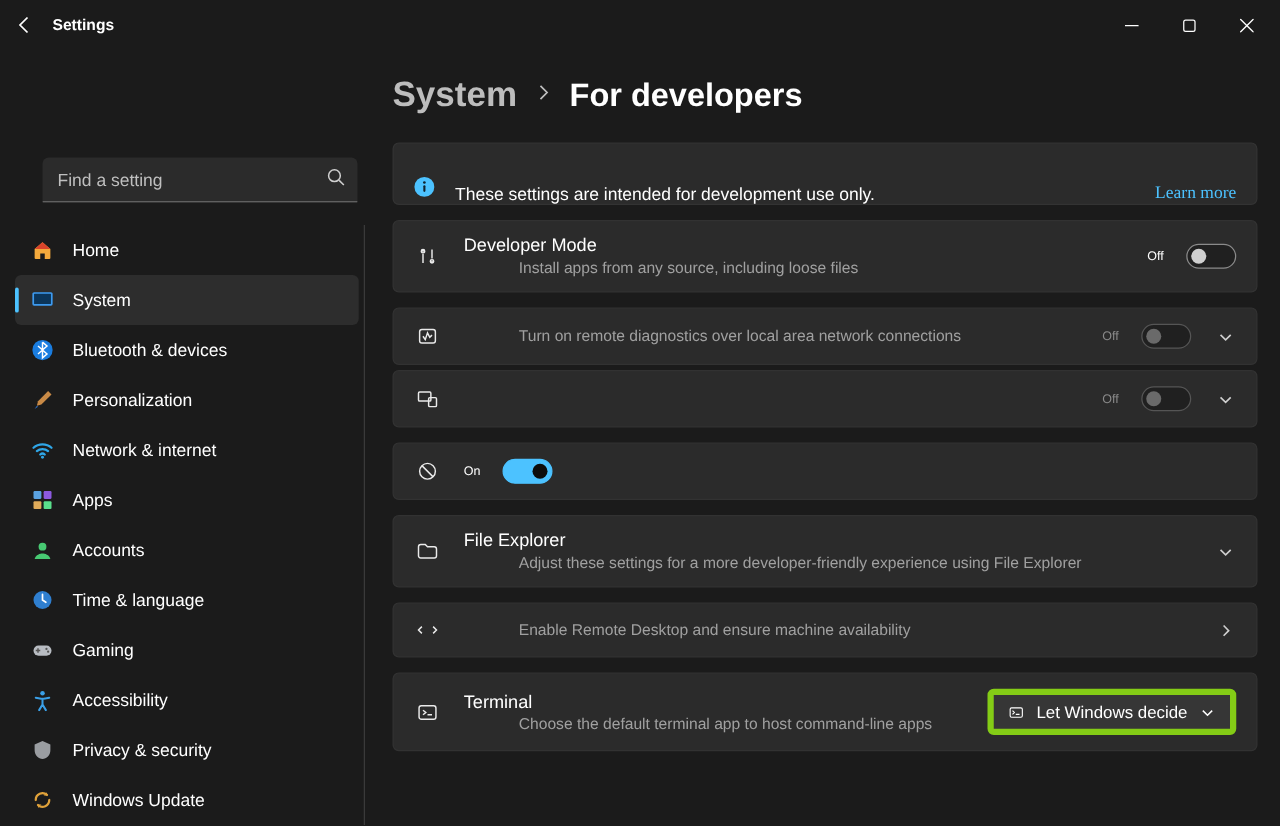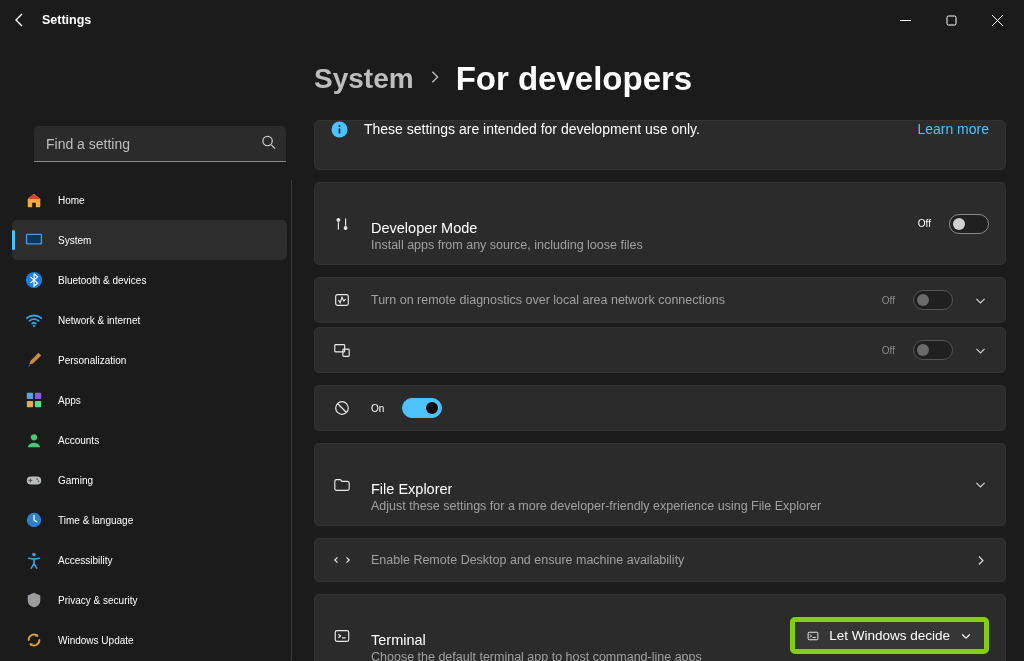--- a/index.html
+++ b/index.html
@@ -59,73 +59,73 @@
     position:absolute; right:10px; top:50%; transform:translateY(-50%);
     color:#cfcfcf;
   }
 
   .nav { display:flex; flex-direction:column; border-right: 1px solid #3a3a3a; padding-right:4px; overflow:hidden; }
   .nav-item {
     display:flex; align-items:center; gap:14px;
     height:40px;
     padding: 0 10px 0 12px;
     border-radius:5px;
-    font-size:10px;
+    font-size:14px;
     color:#fff;
     position:relative;
     cursor:pointer;
   }
   .nav-item.active { background:#2d2d2d; }
   .nav-item.active::before {
     content:"";
     position:absolute; left:0; top:10px; bottom:10px;
     width:3px; background:#4cc2ff; border-radius:2px;
   }
   .nav-icon { width:20px; height:20px; display:flex; align-items:center; justify-content:center; font-size:15px; }
 
   
   .main { flex:1; padding: 0 18px 0 10px; overflow:auto; }
   .breadcrumb {
     display:flex; align-items:center; gap:14px;
     margin: 20px 0 22px 0;
   }
   .bc-parent { font-size:28px; font-weight:600; color:#bdbdbd; }
   .bc-chev { color:#bdbdbd; }
-  .bc-current { font-size:33px; font-weight:600; color:#ffffff; }
+  .bc-current { font-size:26px; font-weight:600; color:#ffffff; }
 
   .banner {
     background:#2b2b2b;
     border:1px solid #333;
     border-radius:5px;
     height:50px;
-    display:flex; align-items:flex-start;
+    display:flex; align-items:flex-end;
     padding:0 16px;
     gap:16px;
     margin-bottom:12px;
   }
   .banner .info-icon { color:#4cc2ff; }
   .banner-text { flex:1; color:#ffffff; font-size:14px; }
-  .banner-link { color:#4cc2ff; font-size:14px; }
+  .banner-link { color:#4cc2ff; font-size:14px;font-family:Liberation Serif, serif; }
 
   .card {
     background:#2b2b2b;
     border:1px solid #323232;
     border-radius:5px;
     margin-bottom:4px;
     padding:12px 16px;
     display:flex; align-items:center; gap:18px;
   }
   .card + .card { margin-top:4px; }
   .group-gap { height:8px; }
 
   .card .row-icon { width:22px; display:flex; justify-content:center; color:#eaeaea; }
   .card .row-icon svg { width:18px; height:18px; }
   .card .labels { flex:1; display:flex; flex-direction:column; gap:2px; }
-  .card .labels .t { font-size:14.5px; color:#ffffff;margin-top:25px; }
-  .card .labels .d { font-size:12.5px; color:#a0a0a0; }
+  .card .labels .t { font-size:14.5px; color:#ffffff; }
+  .card .labels .d { font-size:12.5px; color:#a0a0a0;margin-left:44px; }
   .card .state { font-size:10px; color:#ffffff; }
   .card .state.dim { color:#8a8a8a; }
 
   .toggle {
     width:40px; height:20px; border-radius:10px; position:relative;
     background:#202020; border:1px solid #8a8a8a;
   }
   .toggle.dim { border-color:#555; }
   .toggle::after {
     content:""; position:absolute; width:12px; height:12px; border-radius:50%;
@@ -220,34 +220,34 @@
           <svg viewBox="0 0 20 20" width="18" height="18">
               <circle cx="10" cy="10" r="9" fill="#1a7de0"></circle>
               <path d="M10 3l4 3.5L10 10l4 3.5L10 17V3M6 6.5L10 10 6 13.5" stroke="#fff" stroke-width="1.3" fill="none"></path>
             </svg>
         </span>
         <span>Bluetooth &amp; devices</span>
       </div>
       <div class="nav-item">
         <span class="nav-icon">
           <svg viewBox="0 0 20 20" width="18" height="18">
+              <path d="M15 2l3 3-9 9-4 1 1-4z" fill="#c98a46"></path>
+              <path d="M5 15l-2 3 3-2z" fill="#3070c8"></path>
+            </svg>
+        </span>
+        <span>Personalization</span>
+      </div>
+      <div class="nav-item">
+        <span class="nav-icon">
+          <svg viewBox="0 0 20 20" width="18" height="18">
               <path d="M2 8c4.4-4 11.6-4 16 0M5 11c2.8-2.5 7.2-2.5 10 0M8 14c1.1-1 2.9-1 4 0" stroke="#2fa6e7" stroke-width="2" fill="none" stroke-linecap="round"></path>
               <circle cx="10" cy="16.5" r="1.3" fill="#2fa6e7"></circle>
             </svg>
         </span>
         <span>Network &amp; internet</span>
-      </div>
-      <div class="nav-item">
-        <span class="nav-icon">
-          <svg viewBox="0 0 20 20" width="18" height="18">
-              <path d="M15 2l3 3-9 9-4 1 1-4z" fill="#c98a46"></path>
-              <path d="M5 15l-2 3 3-2z" fill="#3070c8"></path>
-            </svg>
-        </span>
-        <span>Personalization</span>
       </div>
       <div class="nav-item">
         <span class="nav-icon">
           <svg viewBox="0 0 20 20" width="18" height="18">
               <rect x="2" y="2" width="7" height="7" rx="1" fill="#5aa2e0"></rect>
               <rect x="11" y="2" width="7" height="7" rx="1" fill="#8c5ae0"></rect>
               <rect x="2" y="11" width="7" height="7" rx="1" fill="#e0ab5a"></rect>
               <rect x="11" y="11" width="7" height="7" rx="1" fill="#5ae08c"></rect>
             </svg>
         </span>
@@ -258,36 +258,36 @@
           <svg viewBox="0 0 20 20" width="18" height="18">
               <circle cx="10" cy="7" r="3.5" fill="#47c972"></circle>
               <path d="M3 18c1-4 5-5 7-5s6 1 7 5z" fill="#47c972"></path>
             </svg>
         </span>
         <span>Accounts</span>
       </div>
       <div class="nav-item">
         <span class="nav-icon">
           <svg viewBox="0 0 20 20" width="18" height="18">
+              <circle cx="10" cy="10" r="8" fill="#2f7fd0"></circle>
+              <path d="M10 5v5l3 2" stroke="#fff" stroke-width="1.5" fill="none" stroke-linecap="round"></path>
+            </svg>
+        </span>
+        <span>Time &amp; language</span>
+      </div>
+      <div class="nav-item">
+        <span class="nav-icon">
+          <svg viewBox="0 0 20 20" width="18" height="18">
               <rect x="2" y="6" width="16" height="9" rx="4.5" fill="#b8bcc2"></rect>
               <circle cx="13.5" cy="9" r="1" fill="#555"></circle>
               <circle cx="15" cy="11.5" r="1" fill="#555"></circle>
               <path d="M6 8.5v4M4 10.5h4" stroke="#555" stroke-width="1.3"></path>
             </svg>
         </span>
         <span>Gaming</span>
-      </div>
-      <div class="nav-item">
-        <span class="nav-icon">
-          <svg viewBox="0 0 20 20" width="18" height="18">
-              <circle cx="10" cy="10" r="8" fill="#2f7fd0"></circle>
-              <path d="M10 5v5l3 2" stroke="#fff" stroke-width="1.5" fill="none" stroke-linecap="round"></path>
-            </svg>
-        </span>
-        <span>Time &amp; language</span>
       </div>
       <div class="nav-item">
         <span class="nav-icon">
           <svg viewBox="0 0 20 20" width="18" height="18">
               <circle cx="10" cy="4" r="2" fill="#3aa0e8"></circle>
               <path d="M4 8l6 1 6-1M10 9v5l-3 5M10 14l3 5" stroke="#3aa0e8" stroke-width="1.8" fill="none" stroke-linecap="round"></path>
             </svg>
         </span>
         <span>Accessibility</span>
       </div>

